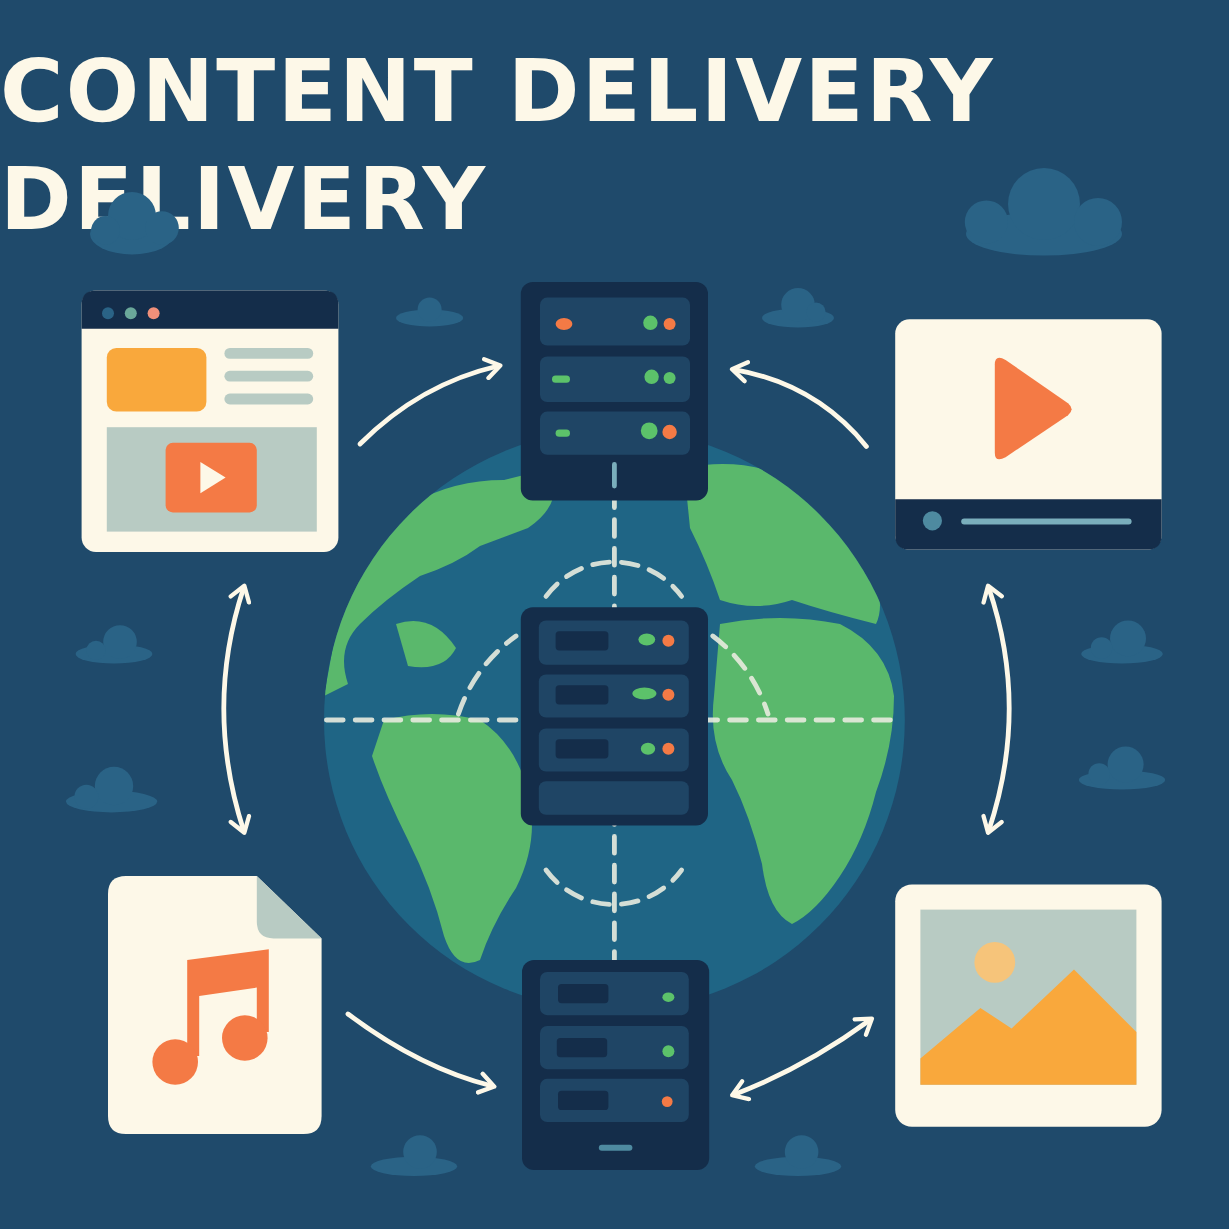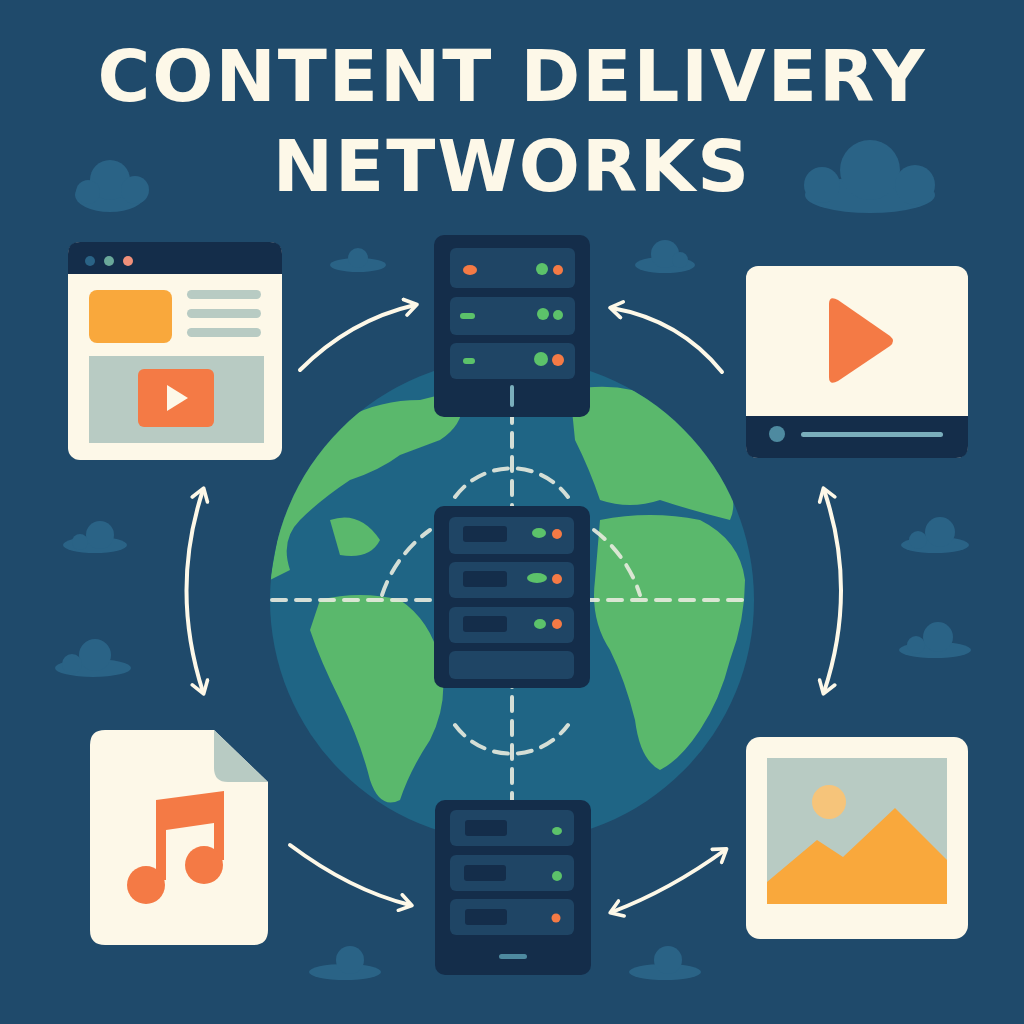--- a/index.html
+++ b/index.html
@@ -1,26 +1,26 @@
 <!DOCTYPE html>
 <html><head>
 <meta charset="utf-8">
 <style>
   html, body { margin:0; padding:0; }
   body { width:1024px; height:1024px; background:#1f4a6b; overflow:hidden; position:relative; font-family:"DejaVu Sans", sans-serif; }
-  .title { position:absolute; left:0; width:1024px; text-align:center; color:#fdf8e8; font-weight:bold; font-size:72px; letter-spacing:2px; line-height:1; }
+  .title { position:absolute; left:0; width:1024px; text-align:left; color:#fdf8e8; font-weight:bold; font-size:72px; letter-spacing:2px; line-height:1; }
   .t1 { top:40px; }
   .t2 { top:130px; }
   svg.scene { position:absolute; left:0; top:0; }
 </style>
 </head>
 <body>
 
 <div class="title t1">CONTENT DELIVERY</div>
-<div class="title t2">NETWORKS</div>
+<div class="title t2">DELIVERY</div>
 
 <svg class="scene" width="1024" height="1024" viewBox="0 0 1024 1024">
   <defs>
     <marker id="ah" viewBox="0 0 10 10" refX="6" refY="5" markerWidth="5" markerHeight="5" orient="auto-start-reverse">
       <path d="M1,1 L7,5 L1,9" fill="none" stroke="#fdf8e8" stroke-width="1.8" stroke-linecap="round" stroke-linejoin="round"></path>
     </marker>
     <clipPath id="globeClip">
         <circle cx="512" cy="600" r="242"></circle>
       </clipPath>
   </defs>

